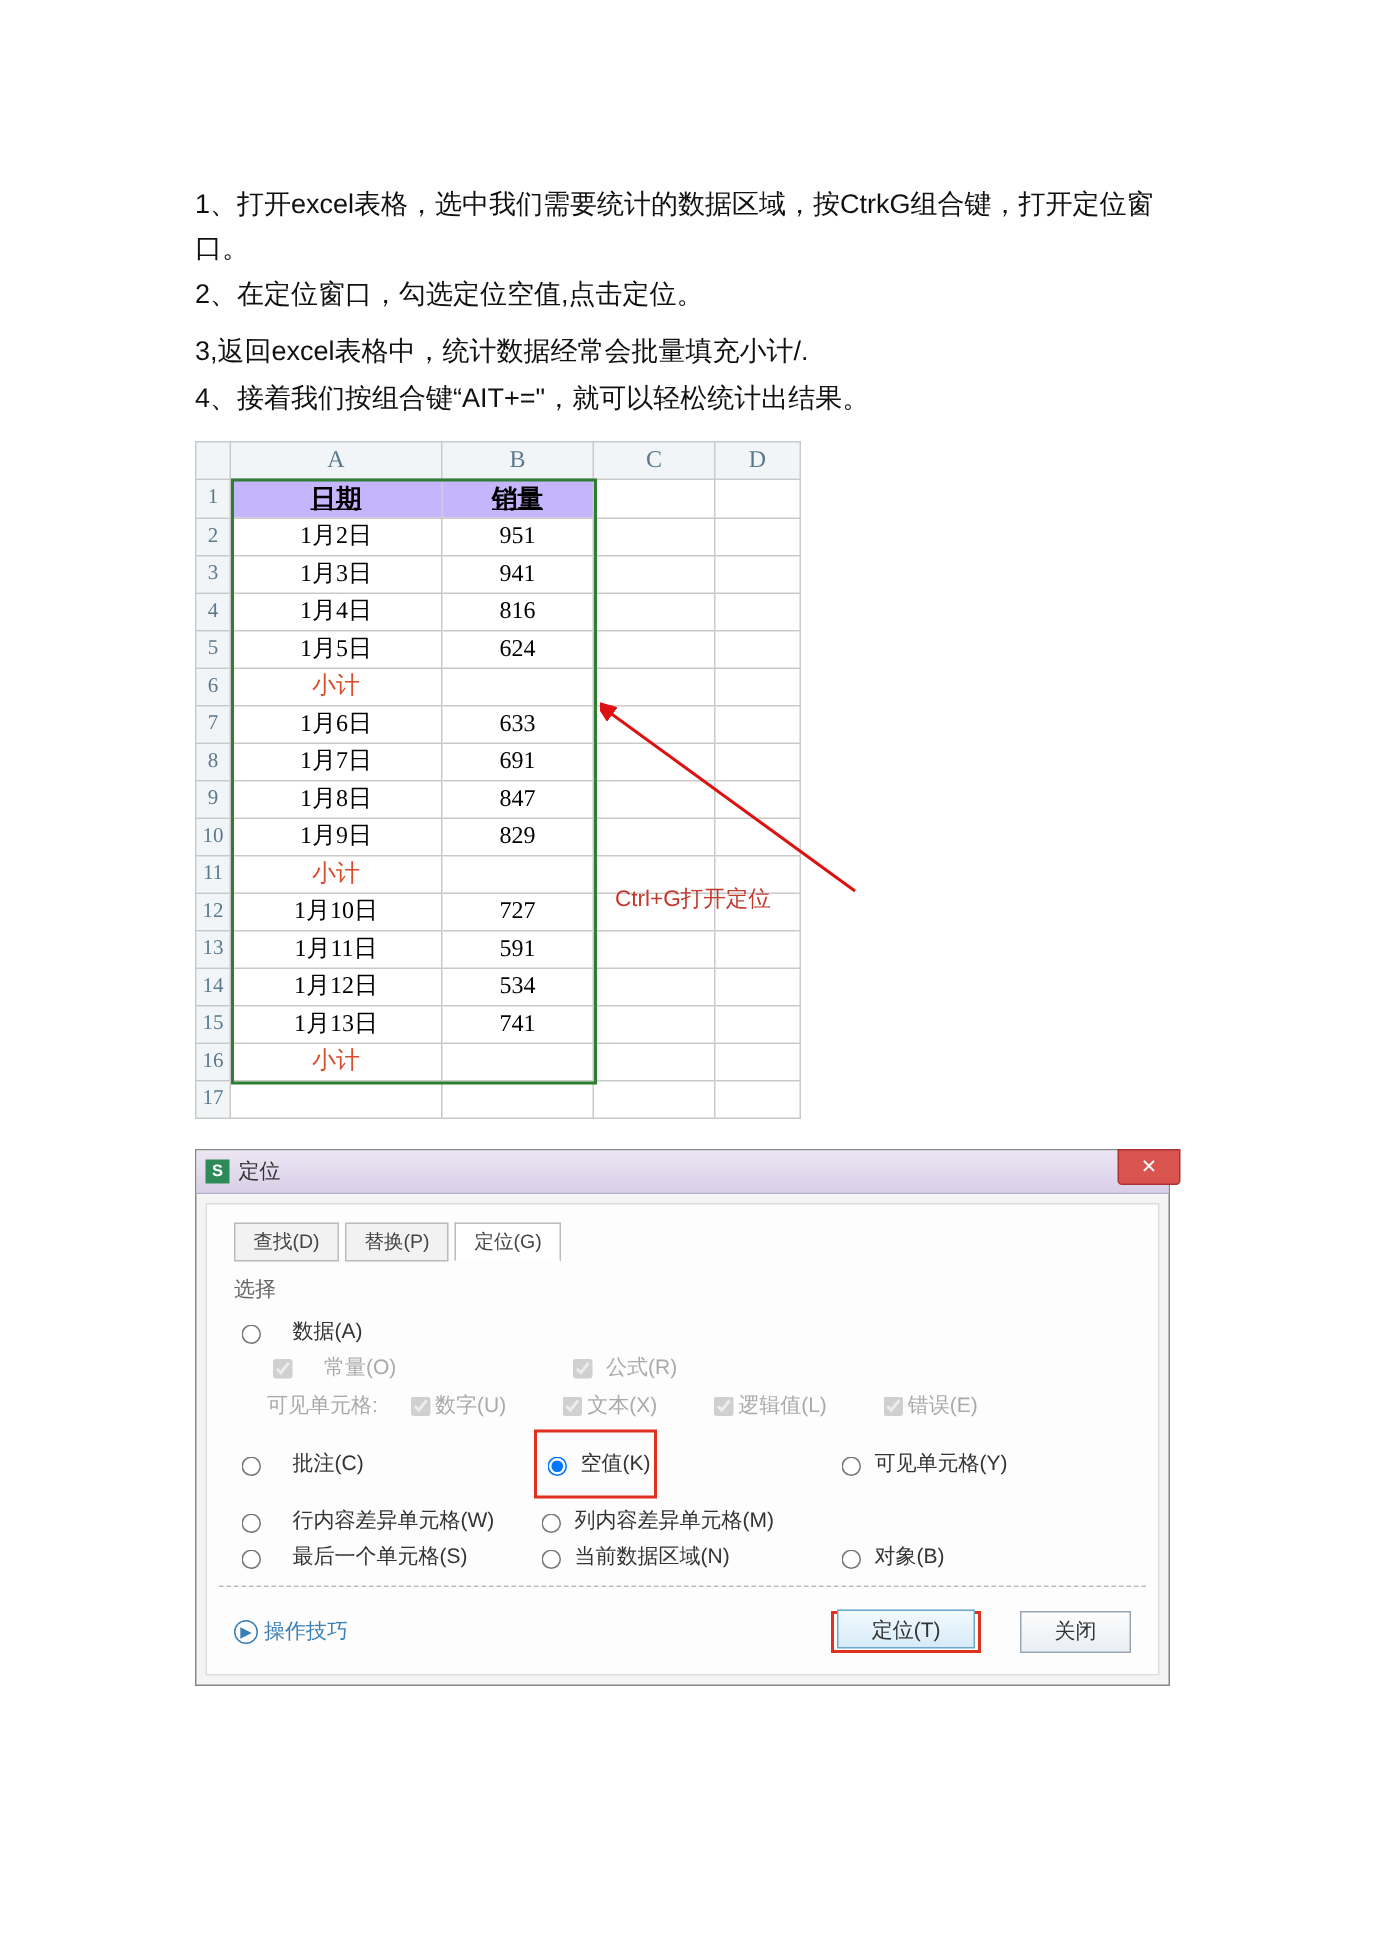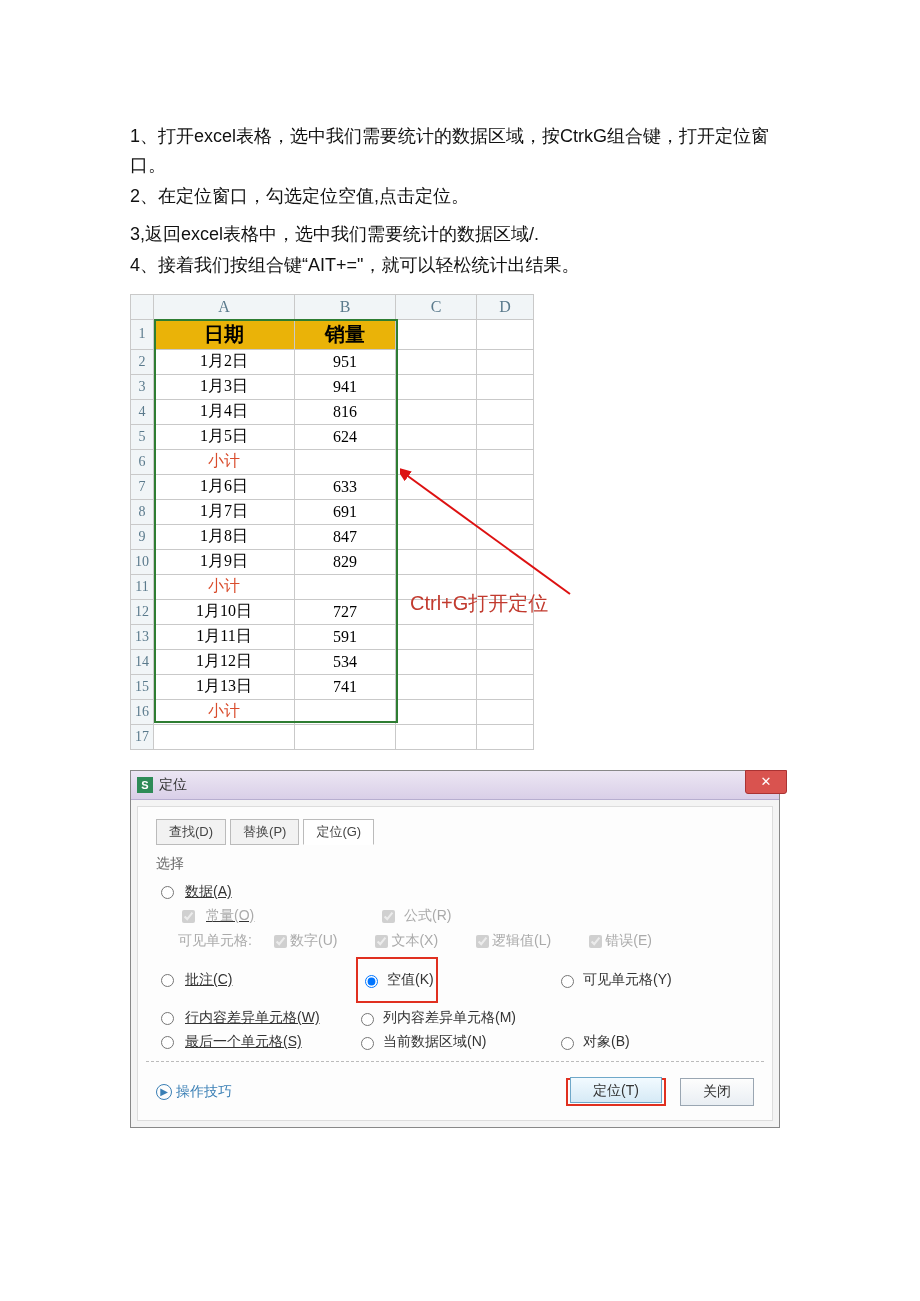--- a/index.html
+++ b/index.html
@@ -61,23 +61,24 @@
     width: 22px;
     border-top: 1px solid #c9c9c9;
     border-left: 1px solid #c9c9c9;
   }
   .sheet .dataA { width: 140px; font-family: "SimSun", serif; }
   .sheet .dataB { width: 100px; font-family: "SimSun", serif; }
   .sheet .dataC { width: 80px; }
   .sheet .dataD { width: 56px; }
   .sheet .hdrcell {
     font-weight: bold;
-    font-size: 20px;
+    font-size: 17px;
     font-family: "SimSun", serif;
-    background: #eab308;
+    background: #c4b5fd;
+    text-decoration: underline;
   }
   .sheet .subtotal { color: #d94c2c; }
   
   .sel-outline {
     position: absolute;
     border: 2px solid #2e7d32;
     pointer-events: none;
   }
   .arrow-svg {
     position: absolute;
@@ -85,21 +86,21 @@
     left: 270px;
     width: 180px;
     height: 160px;
     pointer-events: none;
   }
   .annot {
     position: absolute;
     top: 296px;
     left: 280px;
     color: #c23a2e;
-    font-size: 20px;
+    font-size: 15px;
     white-space: nowrap;
   }
 
   
   .dlg {
     margin-top: 20px;
     width: 648px;
     position: relative;
     border: 1px solid #888;
     background: #f4f4f4;
@@ -147,21 +148,21 @@
   }
   .tab.active {
     background: #fff;
     border-bottom: 1px solid #fff;
   }
   .group-label {
     color: #666;
     margin: 6px 0 10px 0;
   }
   .row { display: flex; align-items: center; margin: 6px 0; }
-  .col1 { width: 200px; display: flex; gap: 8px; text-decoration: underline; }
+  .col1 { width: 200px; display: flex; align-items: center; gap: 18px; }
   .col2 { width: 200px; display: flex; align-items: center; gap: 6px; }
   .col3 { flex: 1; display: flex; align-items: center; gap: 6px; }
   .radio, .check {
     width: 13px; height: 13px;
     display: inline-block;
   }
   .row .lbl { color: #333; }
   .row .lbl.dis { color: #aaa; }
   .redbox {
     border: 2px solid #e03020;
@@ -174,21 +175,21 @@
   .footer-row {
     display: flex; justify-content: space-between; align-items: center;
     padding-top: 4px;
   }
   .tip-link { color: #3a7fb5; display: flex; align-items: center; gap: 4px; }
   .tip-link .circ {
     width: 14px; height: 14px; border: 1px solid #3a7fb5; border-radius: 50%;
     display: inline-flex; align-items: center; justify-content: center;
     font-size: 10px;
   }
-  .btns { display: flex; gap: 14px; }
+  .btns { display: flex; gap: 26px; }
   .btn {
     border: 1px solid #9aa6b2;
     background: linear-gradient(#fdfdfd, #e9eef3);
     padding: 4px 22px;
     font-size: 14px;
     color: #333;
   }
   .btn.primary-wrap {
     border: 2px solid #e03020;
     padding: 2px;
@@ -200,21 +201,21 @@
     background: linear-gradient(#f2faff, #d6eaf6);
   }
 </style>
 </head>
 <body>
 
 <div class="page">
 
   <div class="para">1、打开excel表格，选中我们需要统计的数据区域，按CtrkG组合键，打开定位窗口。</div>
   <div class="para">2、在定位窗口，勾选定位空值,点击定位。</div>
-  <div class="para small-gap">3,返回excel表格中，选中我们需要统计的数据区域/.</div>
+  <div class="para small-gap">3,返回excel表格中，统计数据经常会批量填充小计/.</div>
   <div class="para">4、接着我们按组合键“AIT+="，就可以轻松统计出结果。</div>
 
   <div class="sheet-wrap">
     <table class="sheet">
       <tbody>
           <tr>
         <th class="corner"></th>
         <th class="colhdr dataA">A</th>
         <th class="colhdr dataB">B</th>
         <th class="colhdr dataC">C</th>

